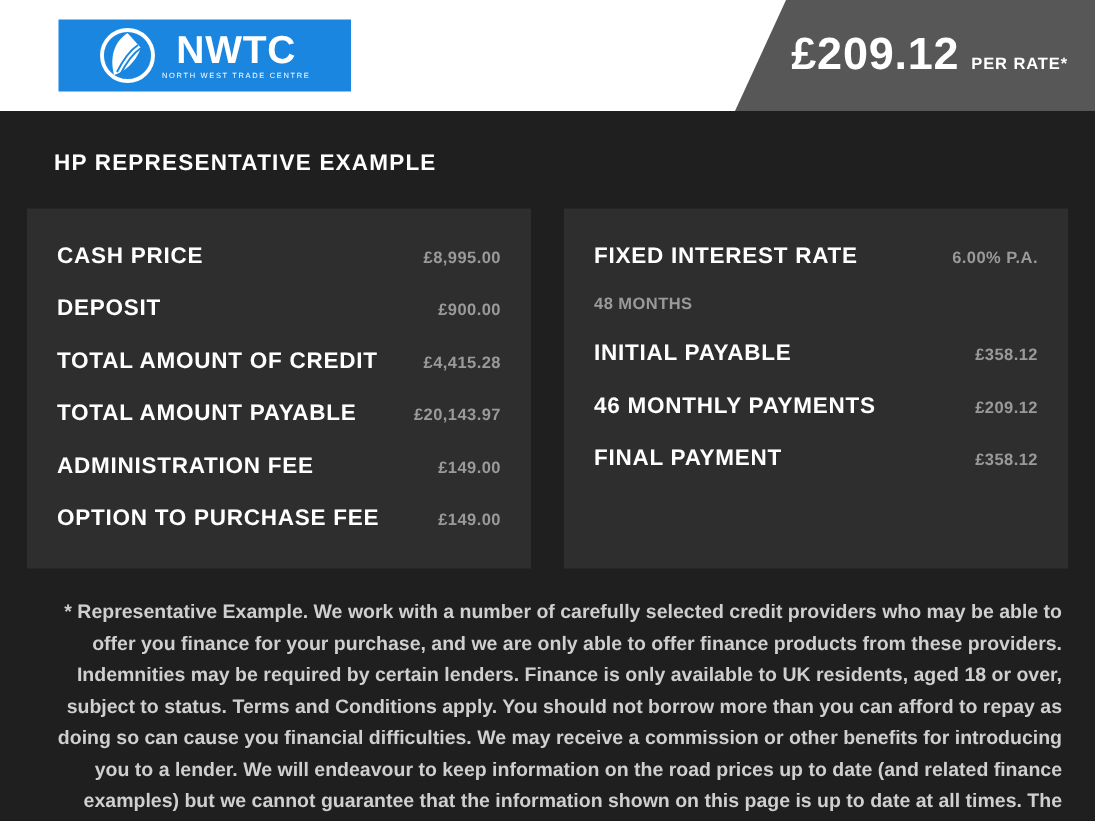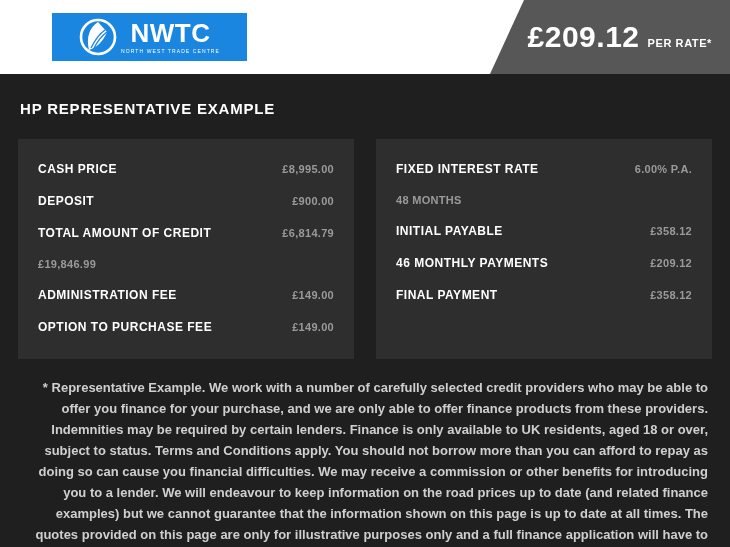--- a/index.html
+++ b/index.html
@@ -29,21 +29,21 @@
     top: 0;
     right: 0;
     width: 240px;
     height: 74px;
     background: #575757;
     
     clip-path: polygon(34px 0, 100% 0, 100% 100%, 0 100%);
   }
   .logo-wrap {
     position: absolute;
-    left: 52px;
+    left: 39px;
     top: 13px;
     width: 195px;
     height: 48px;
     background: #1b86e0;
     display: flex;
     align-items: center;
     justify-content: center;
   }
   .logo-inner {
     display: flex;
@@ -91,21 +91,21 @@
     font-weight: bold;
     letter-spacing: 0.6px;
   }
 
   
   .title {
     color: #ffffff;
     font-size: 15px;
     font-weight: bold;
     letter-spacing: 0.8px;
-    padding: 26px 0 0 20px;
+    padding: 26px 0 0 36px;
   }
 
   
   .panels {
     display: flex;
     gap: 22px;
     padding: 22px 18px 0 18px;
   }
   .panel {
     flex: 1;
@@ -113,21 +113,21 @@
     padding: 14px 14px 16px 14px;
   }
   .row {
     display: flex;
     align-items: baseline;
     justify-content: space-between;
     padding: 9px 6px;
   }
   .row-label {
     color: #ffffff;
-    font-size: 12px;
+    font-size: 15px;
     font-weight: bold;
     letter-spacing: 0.5px;
   }
   .row-value {
     color: #9a9a9a;
     font-size: 11px;
     font-weight: bold;
     letter-spacing: 0.3px;
   }
 
@@ -180,24 +180,25 @@
       <div class="row">
         <span class="row-label">CASH PRICE</span>
         <span class="row-value">£8,995.00</span>
       </div>
       <div class="row">
         <span class="row-label">DEPOSIT</span>
         <span class="row-value">£900.00</span>
       </div>
       <div class="row">
         <span class="row-label">TOTAL AMOUNT OF CREDIT</span>
-        <span class="row-value">£6,814.79</span>
-      </div>
-      <div class="row">
-        <span class="row-value">£19,846.99</span>
+        <span class="row-value">£4,415.28</span>
+      </div>
+      <div class="row">
+        <span class="row-label">TOTAL AMOUNT PAYABLE</span>
+        <span class="row-value">£20,143.97</span>
       </div>
       <div class="row">
         <span class="row-label">ADMINISTRATION FEE</span>
         <span class="row-value">£149.00</span>
       </div>
       <div class="row">
         <span class="row-label">OPTION TO PURCHASE FEE</span>
         <span class="row-value">£149.00</span>
       </div>
     </div>

